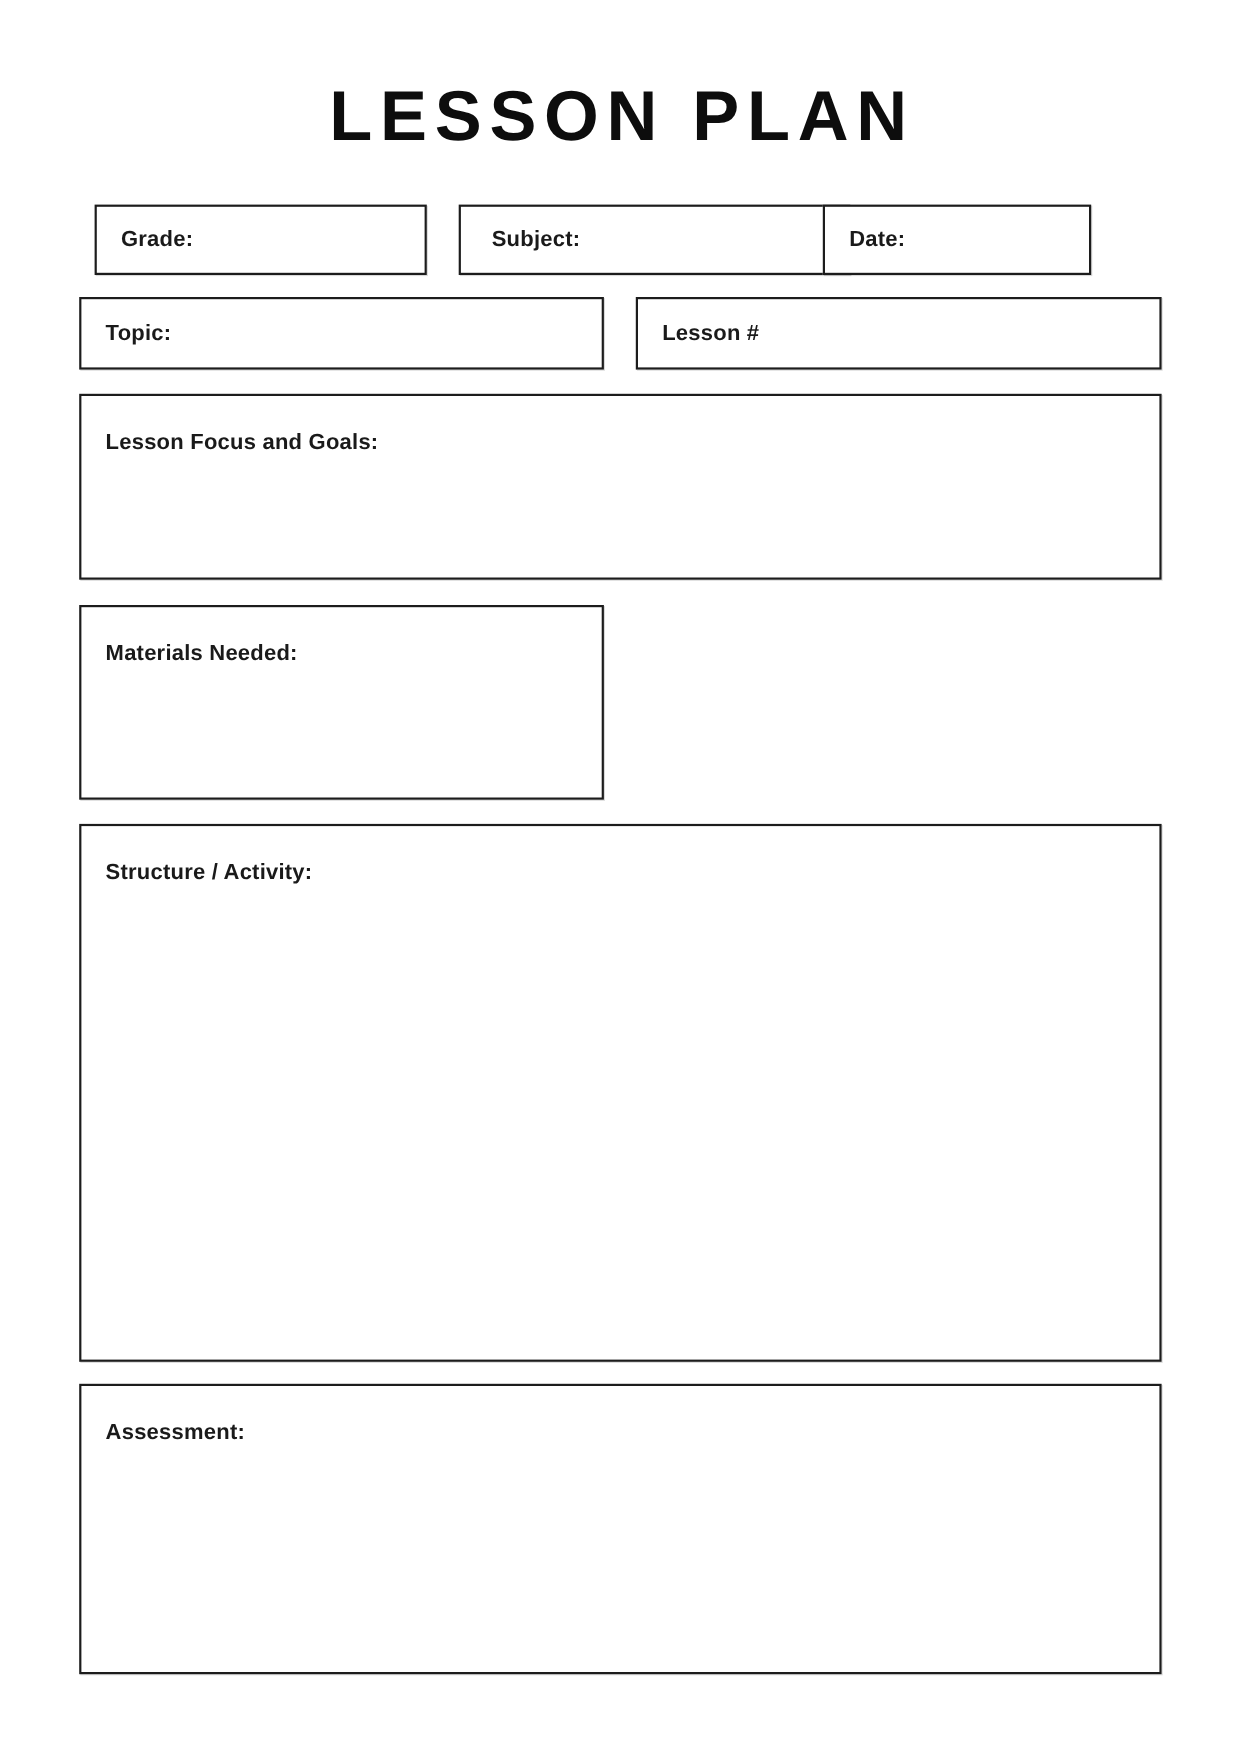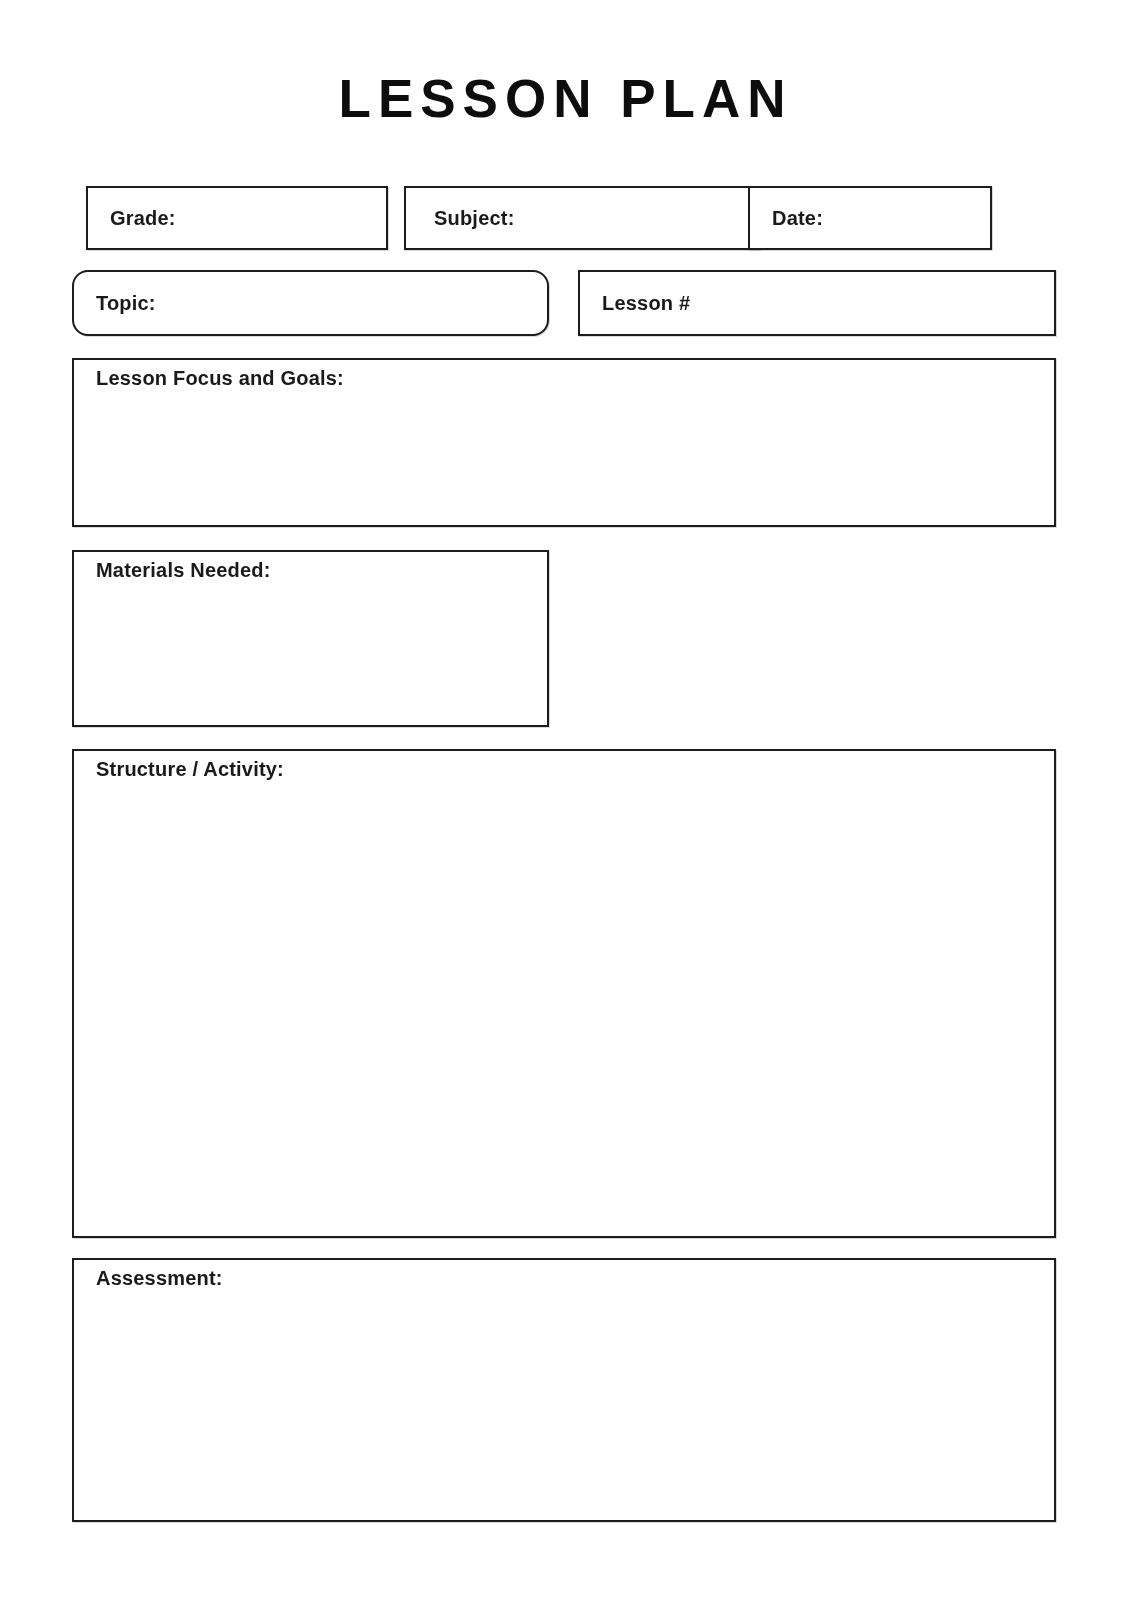--- a/index.html
+++ b/index.html
@@ -15,51 +15,51 @@
     font-family: "Liberation Sans", sans-serif;
     color: #1a1a1a;
     overflow: hidden;
   }
   .title {
     position: absolute;
     top: 68px;
     left: 0;
     width: 100%;
     text-align: center;
-    font-size: 53px;
+    font-size: 64px;
     font-weight: 800;
     letter-spacing: 7px;
     color: #0d0d0d;
     white-space: nowrap;
   }
   .box {
     position: absolute;
     box-sizing: border-box;
     border: 2px solid #1c1c1c;
     background: #ffffff;
     display: flex;
     align-items: center;
     padding: 0 22px;
     box-shadow: 1px 1px 0 rgba(0,0,0,0.15);
   }
   .area {
     align-items: flex-start;
-    padding: 6px 22px;
+    padding: 30px 22px;
   }
   .label {
     font-size: 20px;
     font-weight: 600;
     letter-spacing: 0.2px;
     line-height: 24px;
   }
   
   .f-grade      { left: 72px;  top: 186px;  width: 302px; height: 64px; margin-left: 14px; }
-  .f-subject    { left: 404px; top: 186px;  width: 356px; height: 64px; padding-left: 28px; }
+  .f-subject    { left: 417px; top: 186px;  width: 356px; height: 64px; padding-left: 28px; }
   .f-date       { left: 748px; top: 186px;  width: 244px; height: 64px; }
-  .f-topic      { left: 72px;  top: 270px;  width: 477px; height: 66px; border-radius: 16px; }
+  .f-topic      { left: 72px;  top: 270px;  width: 477px; height: 66px; }
   .f-lesson     { left: 578px; top: 270px;  width: 478px; height: 66px; }
   .f-focus      { left: 72px;  top: 358px;  width: 984px; height: 169px; }
   .f-materials  { left: 72px;  top: 550px;  width: 477px; height: 177px; }
   .f-objectives { left: 578px; top: 550px;  width: 478px; height: 177px; }
   .f-structure  { left: 72px;  top: 749px;  width: 984px; height: 489px; }
   .f-assessment { left: 72px;  top: 1258px; width: 984px; height: 264px; }
 </style>
 </head>
 <body>
 

